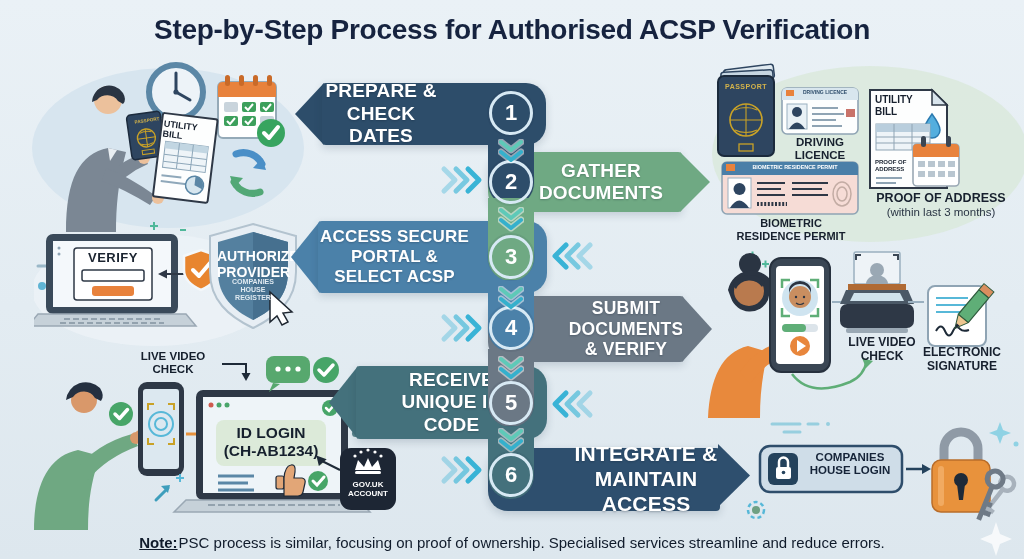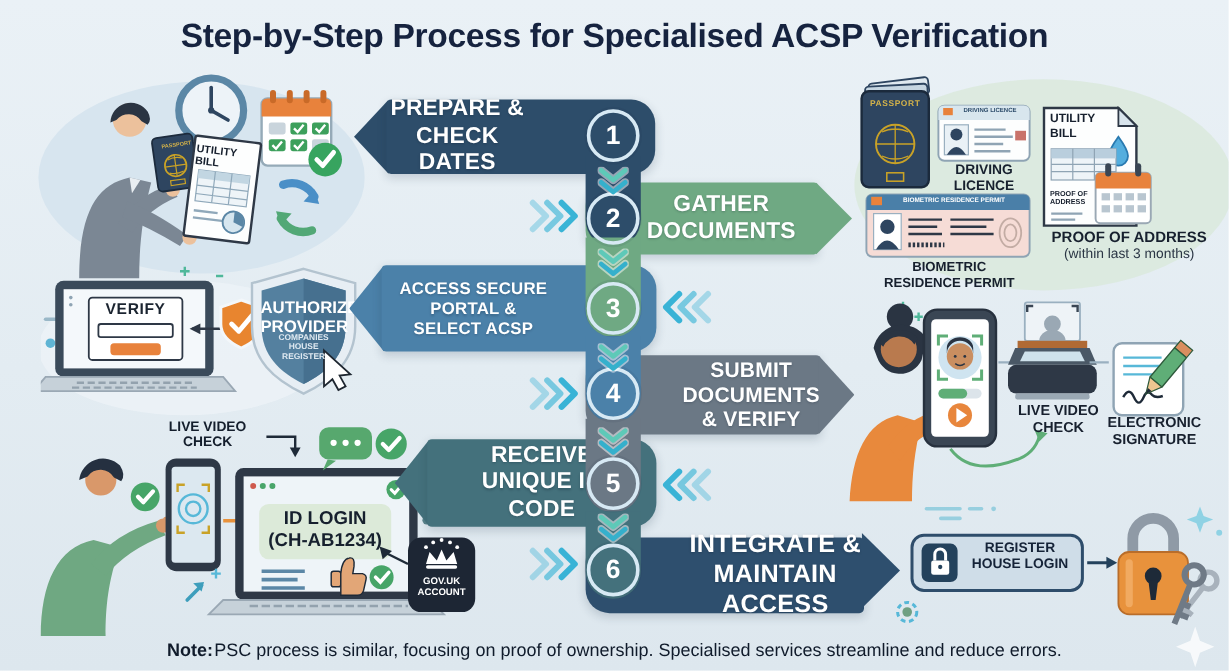--- a/index.html
+++ b/index.html
@@ -33,21 +33,21 @@
     box-shadow:0 0 0 2px rgba(20,40,60,.08);
   }
   
   .lbl{
     position:absolute; font-weight:bold; color:#17202e; text-align:center;
     white-space:pre-line; line-height:1.15;
   }
   #note{
     left:0; top:534px; width:1024px; text-align:center; font-size:15px; color:#101b2b;
   }
-  #note b{margin-right:1px;}
+  #note b{margin-right:1px;text-decoration:underline;}
   svg{display:block;}
 </style>
 </head>
 <body>
 
 <div id="stage">
 
   <div class="abs" style="left:28px;top:56px;width:276px;height:176px;">
     <svg width="276" height="176" viewBox="0 0 276 176">
       <ellipse cx="140" cy="92" rx="136" ry="80" fill="#d7e5ef"></ellipse>
@@ -424,40 +424,40 @@
       </g>
       <g>
         <circle cx="18" cy="92" r="8" fill="none" stroke="#57b8d8" stroke-width="2.5" stroke-dasharray="4 3"></circle>
         <circle cx="18" cy="92" r="4" fill="#6fa083"></circle>
       </g>
       <g fill="#8fd2e4">
         <path d="M262,4 l3,8 8,3 -8,3 -3,8 -3,-8 -8,-3 8,-3 z"></path>
         <circle cx="278" cy="26" r="2.5"></circle>
       </g>
     </svg>
-    <span class="lbl" style="left:62px;top:33px;width:100px;font-size:11.5px;color:#152338;">REGISTER
+    <span class="lbl" style="left:62px;top:33px;width:100px;font-size:11.5px;color:#152338;">COMPANIES
 HOUSE LOGIN</span>
   </div>
 
   <div class="abs" style="left:352px;top:430px;width:44px;height:7px;border-radius:4px;background:#3f7078;opacity:.85;"></div>
 
   <svg class="abs" style="left:975px;top:522px;" width="42" height="34" viewBox="0 0 42 34">
     <path d="M21,0 l4,12 12,5 -12,5 -4,12 -4,-12 -12,-5 12,-5 z" fill="#ffffff" opacity=".75"></path>
   </svg>
 
   <div class="abs tip-l" style="left: 295px; top: 83px; width: 29px; height: 62px; background: rgb(45, 77, 106);"></div>
   <div class="abs banner-body rad-r" style="left: 322px; top: 83px; width: 224px; height: 62px; font-size: 19px; padding-right: 106px; background: rgb(45, 77, 106);">PREPARE &amp;
 CHECK DATES</div>
 
   <div class="abs banner-body rad-l" style="left: 488px; top: 152px; width: 194px; height: 60px; font-size: 19px; padding-left: 32px; background: rgb(111, 169, 131);">GATHER
 DOCUMENTS</div>
   <div class="abs tip-r" style="left: 680px; top: 152px; width: 30px; height: 60px; background: rgb(111, 169, 131);"></div>
 
   <div class="abs tip-l" style="left: 291px; top: 221px; width: 29px; height: 72px; background: rgb(75, 129, 169);"></div>
-  <div class="abs banner-body rad-r" style="left: 318px; top: 221px; width: 229px; height: 72px; font-size: 14px; padding-right: 76px; background: rgb(75, 129, 169);">ACCESS SECURE
+  <div class="abs banner-body rad-r" style="left: 318px; top: 221px; width: 229px; height: 72px; font-size: 17px; padding-right: 76px; background: rgb(75, 129, 169);">ACCESS SECURE
 PORTAL &amp;
 SELECT ACSP</div>
 
   <div class="abs banner-body rad-l" style="left: 488px; top: 296px; width: 196px; height: 66px; font-size: 17.5px; padding-left: 80px; background: rgb(107, 120, 133);">SUBMIT
 DOCUMENTS
 &amp; VERIFY</div>
   <div class="abs tip-r" style="left: 682px; top: 296px; width: 30px; height: 66px; background: rgb(107, 120, 133);"></div>
 
   <div class="abs tip-l" style="left: 329px; top: 366px; width: 29px; height: 73px; background: rgb(68, 113, 124);"></div>
   <div class="abs banner-body rad-r" style="left: 356px; top: 366px; width: 191px; height: 73px; font-size: 19px; background: rgb(68, 113, 124); text-align: center;">RECEIVE
@@ -541,18 +541,18 @@
       </g>
     </svg>
   <svg class="abs" style="left:550px;top:389px;" width="44" height="30" viewBox="0 0 44 30">
       <g fill="none" stroke="#2fb0d4" stroke-width="5" stroke-linecap="round" stroke-linejoin="round">
         <path d="M16,4 5,15 16,26" opacity=".95"></path>
         <path d="M28,4 17,15 28,26" opacity=".6"></path>
         <path d="M40,4 29,15 40,26" opacity=".35"></path>
       </g>
     </svg>
 
-  <h1 id="title" class="abs" style="color: rgb(22, 35, 63);">Step-by-Step Process for Specialised ACSP Verification</h1>
+  <h1 id="title" class="abs" style="color: rgb(22, 35, 63);">Step-by-Step Process for Authorised ACSP Verification</h1>
   <div id="note" class="abs">
     <b>Note:</b><span>PSC process is similar, focusing on proof of ownership. Specialised services streamline and reduce errors.</span>
   </div>
 
 </div>
 
 </body></html>

